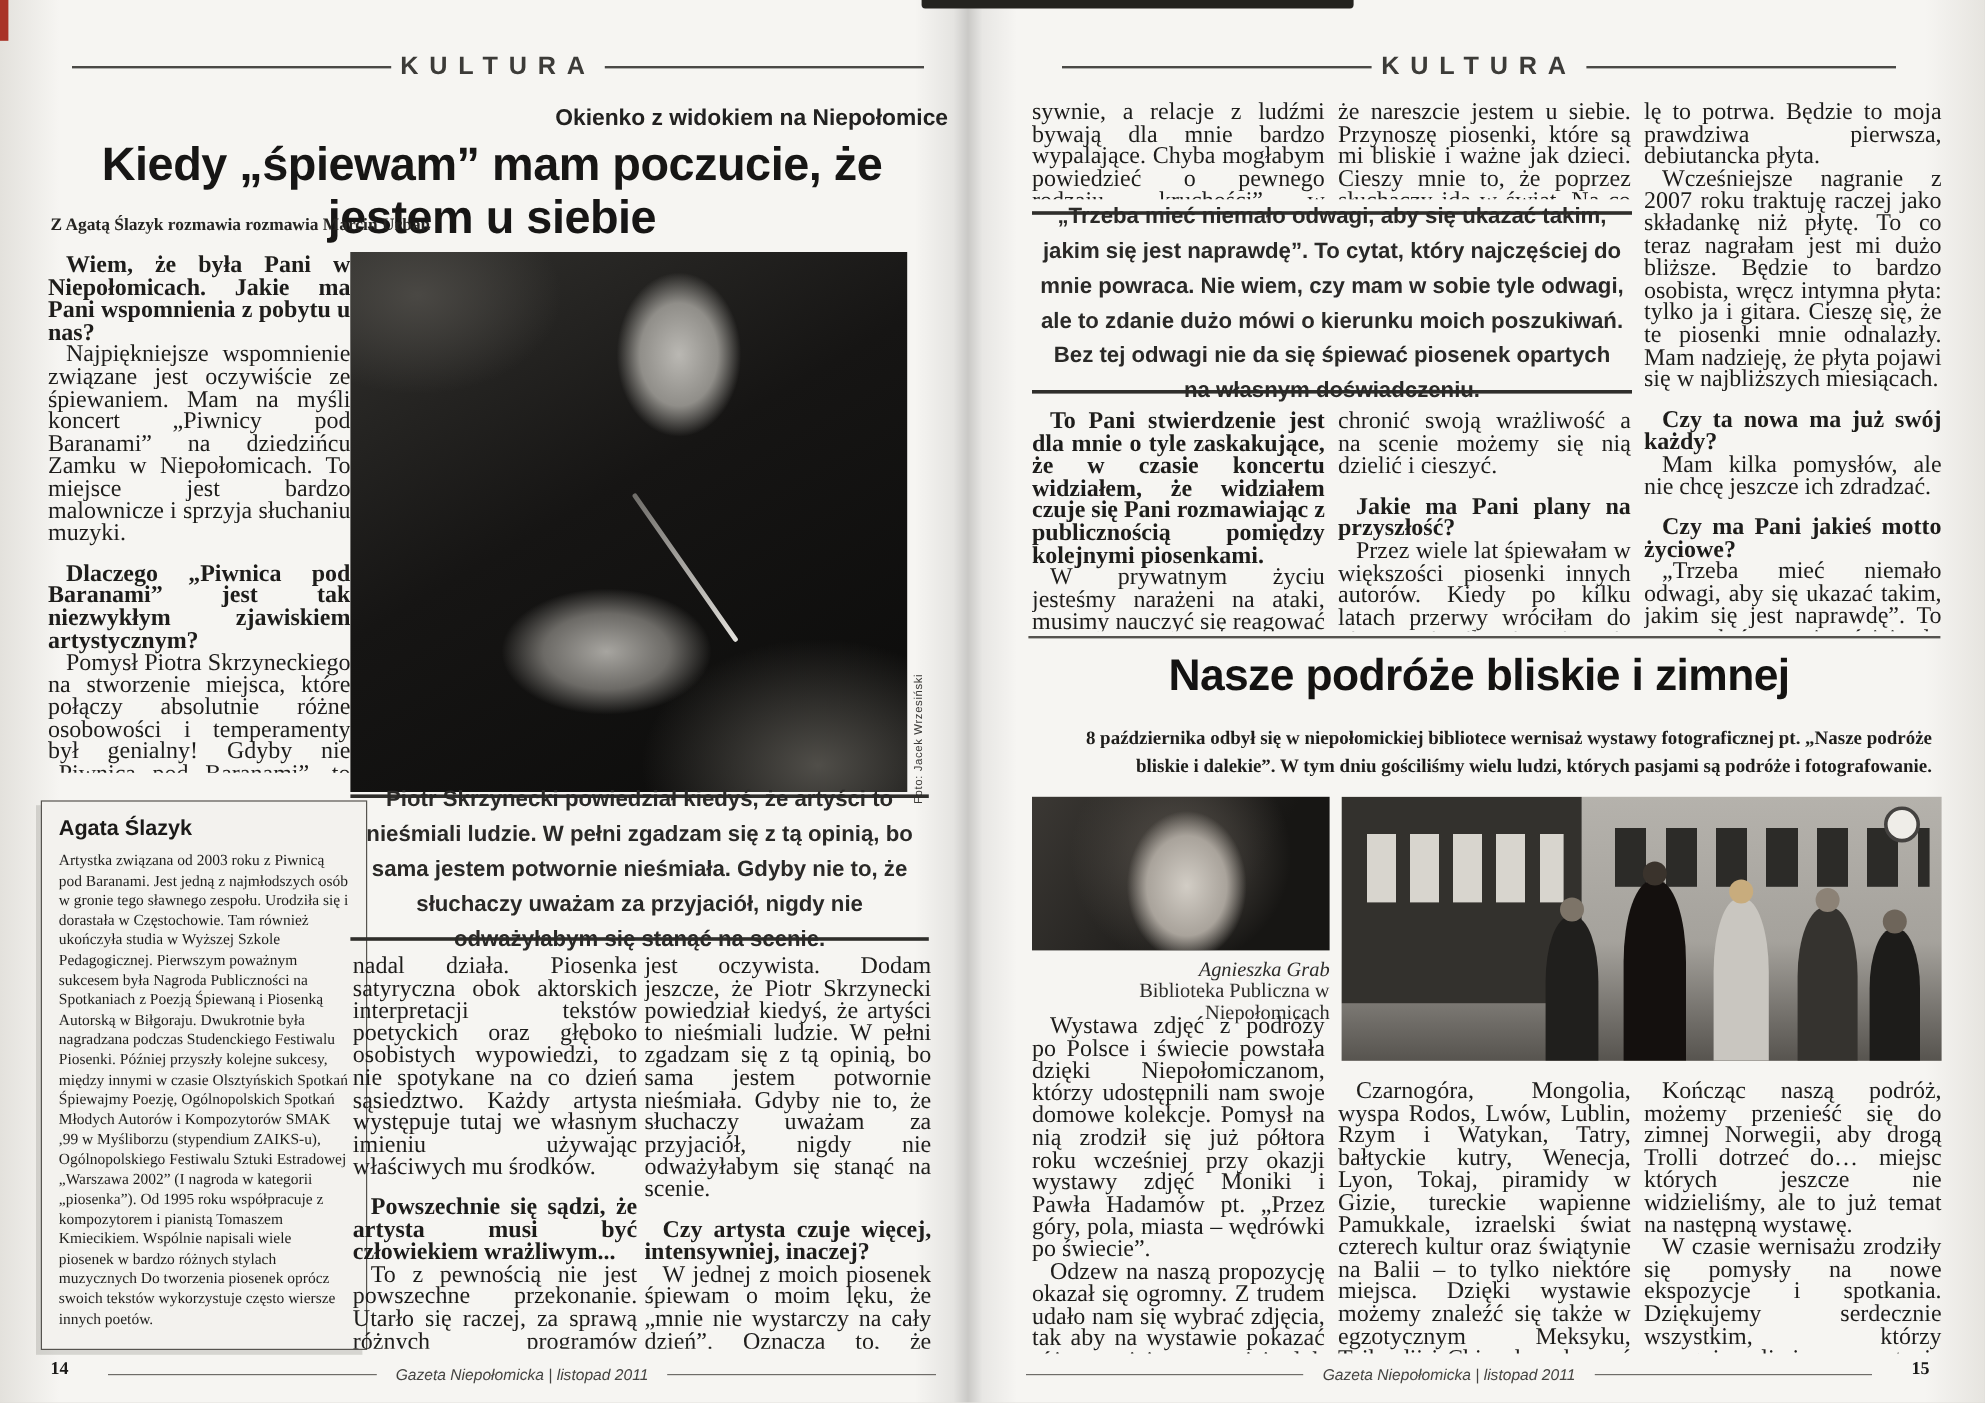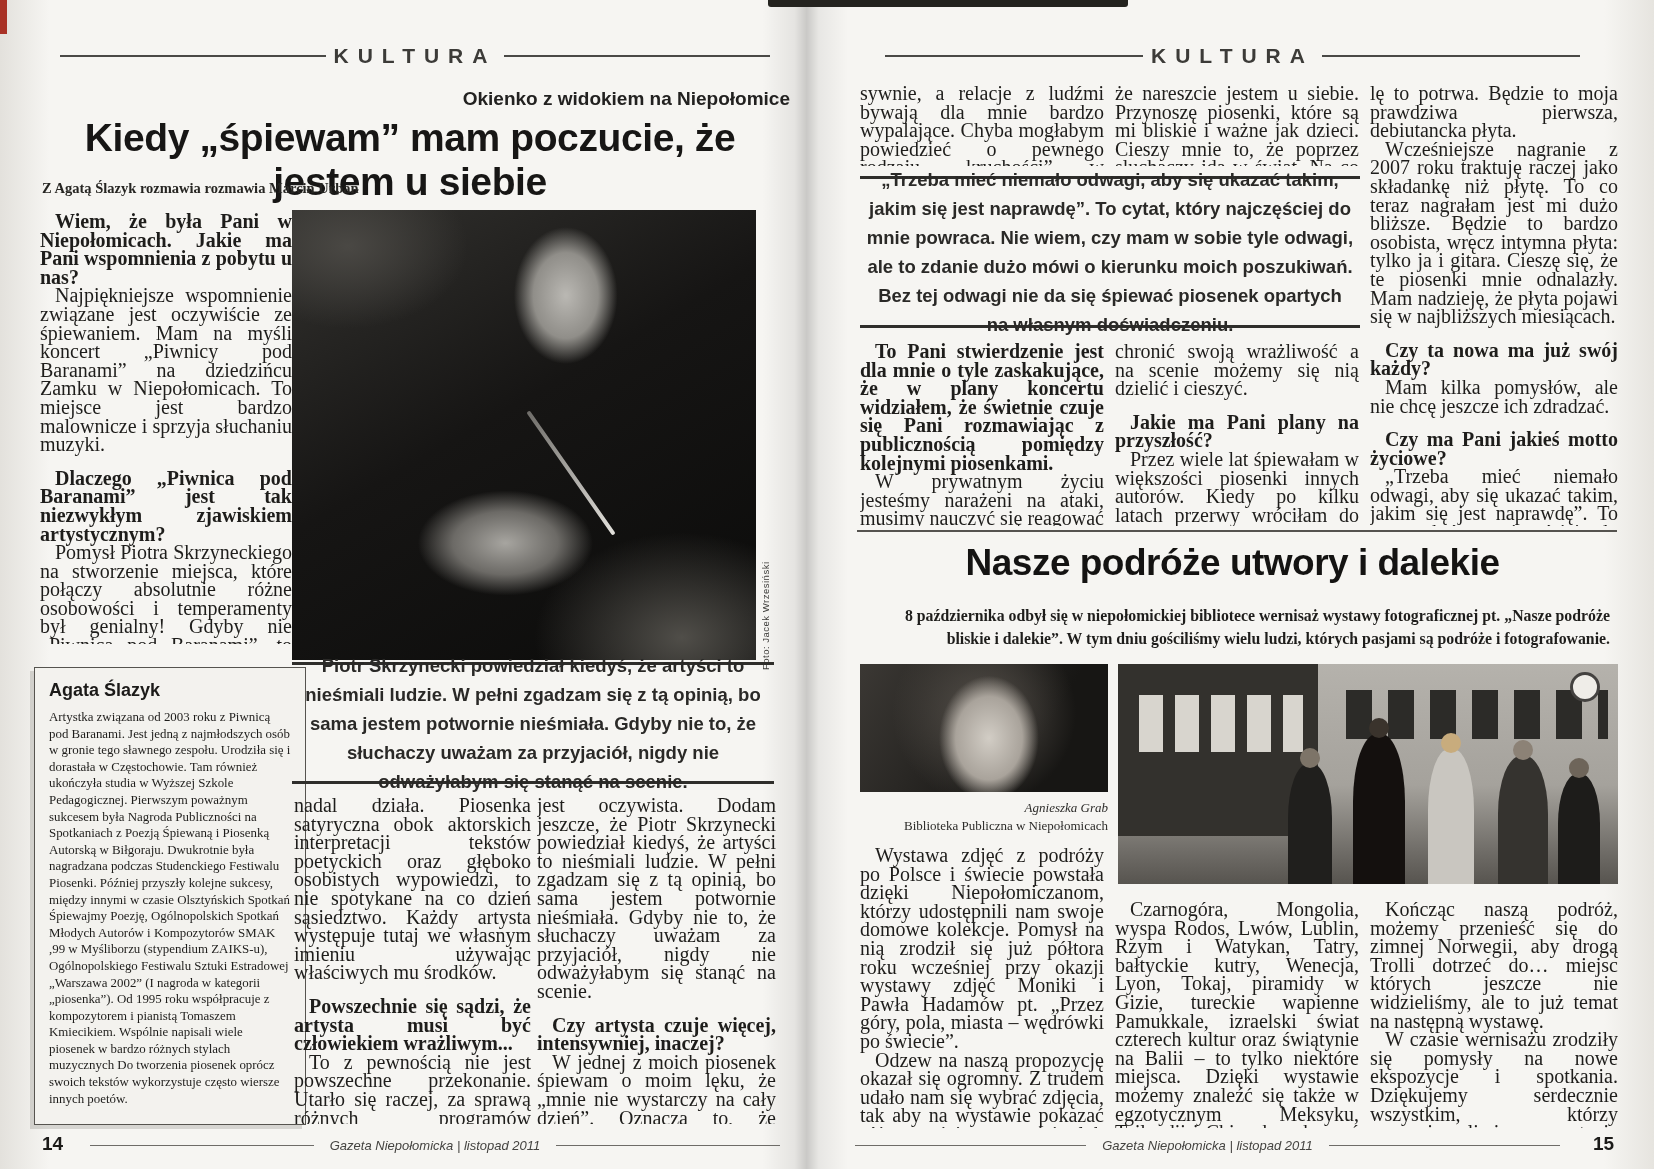--- a/index.html
+++ b/index.html
@@ -59,34 +59,34 @@
   
   .bio-box { position:absolute; border:1px solid #56544f; background:#f3f2ee;
              box-shadow:-4px 4px 0 rgba(120,118,112,0.25); padding:12px 14px 8px; overflow:hidden; }
   .bio-title { font-family:"Liberation Sans", sans-serif; font-weight:700; font-size:18px; color:#1b1a18; margin-bottom:8px; }
   .bio-text { font-size:12.9px; line-height:16.6px; text-align:left; }
 
   
   .page-footer { position:absolute; display:flex; align-items:center; gap:16px; }
   .page-footer .rule { flex:1; height:1px; background:#6e6c68; }
   .footer-text { font-family:"Liberation Sans", sans-serif; font-style:italic; font-size:13px; color:#444340; }
-  .page-number { position:absolute; font-family:Liberation Sans, sans-serif; font-weight:700; font-size:19px; color:#1b1a18; }
+  .page-number { position:absolute; font-family:Liberation Serif, serif; font-weight:700; font-size:15px; color:#1b1a18; }
 
   
   .end-rule { position:absolute; height:2px; background:#55534f; }
   .headline2 { position:absolute; width:100%; text-align:center; font-family:"Liberation Sans", sans-serif;
                font-weight:700; font-size:37px; letter-spacing:-0.5px; color:#141312; }
   .intro { position:absolute; font-weight:700; font-size:15.8px; line-height:23px; text-align:right; }
 
   .portrait-photo { position:absolute; overflow:hidden;
     background:
       radial-gradient(ellipse 64px 80px at 52% 58%, #d2cdc5 0%, #a9a39b 52%, rgba(20,19,18,0) 78%),
       radial-gradient(ellipse 115px 115px at 50% 38%, #55504a 0%, rgba(20,19,18,0) 80%),
       linear-gradient(120deg, #3b3834 0%, #171614 70%); }
-  .caption { position:absolute; text-align:right; font-size:13px; line-height:18px; color:#2c2b29; }
+  .caption { position:absolute; text-align:right; font-size:17px; line-height:18px; color:#2c2b29; }
   .caption .cap-name { font-style:italic; }
 
   .gallery-photo { position:absolute; overflow:hidden;
     background:linear-gradient(180deg, #b5b2ac 0%, #a5a29c 55%, #6e6b66 86%, #57544f 100%); }
   .g-darkwall { position:absolute; left:0; top:0; width:40%; height:78%; background:#33312d; }
   .g-bright-frames { position:absolute; left:3%; top:14%; width:34%; height:26%;
     background:repeating-linear-gradient(90deg, rgba(0,0,0,0) 0 6px, #d8d5ce 6px 30px, rgba(0,0,0,0) 30px 36px); }
   .g-dark-frames { position:absolute; left:44%; top:12%; width:54%; height:22%;
     background:repeating-linear-gradient(90deg, rgba(0,0,0,0) 0 8px, #2c2b28 8px 34px, rgba(0,0,0,0) 34px 42px); }
   .g-clock { position:absolute; right:18px; top:8px; width:30px; height:30px; border-radius:50%;
@@ -179,32 +179,32 @@
         <p class="para answer">Mam kilka pomysłów, ale nie chcę jeszcze ich zdradzać.</p>
         <p class="para question">Czy ma Pani jakieś motto życiowe?</p>
         <p class="para answer">„Trzeba mieć niemało odwagi, aby się ukazać takim, jakim się jest naprawdę”. To cytat, który najczęściej do mnie powraca. Nie wiem, czy mam w sobie tyle odwagi, ale to zdanie dużo mówi o kierunku moich poszukiwań. Bez tej odwagi nie da się śpiewać piosenek opartych na własnym doświadczeniu.</p>
       </div>
 
     <div class="pullquote" style="left:15px; top:176px; width:500px; height:152px;">
       <div class="pq-text">„Trzeba mieć niemało odwagi, aby się ukazać takim, jakim się jest naprawdę”. To cytat, który najczęściej do mnie powraca. Nie wiem, czy mam w sobie tyle odwagi, ale to zdanie dużo mówi o kierunku moich poszukiwań. Bez tej odwagi nie da się śpiewać piosenek opartych na własnym doświadczeniu.</div>
     </div>
 
     <div class="tcol" style="left:15px; top:342px; width:244px; height:184px;">
-        <p class="para question">To Pani stwierdzenie jest dla mnie o tyle zaskakujące, że w plany koncertu widziałem, że świetnie czuje się Pani rozmawiając z publicznością pomiędzy kolejnymi piosenkami.</p>
+        <p class="para question">To Pani stwierdzenie jest dla mnie o tyle zaskakujące, że w czasie koncertu widziałem, że widziałem czuje się Pani rozmawiając z publicznością pomiędzy kolejnymi piosenkami.</p>
         <p class="para answer">W prywatnym życiu jesteśmy narażeni na ataki, musimy nauczyć się reagować w zaskakujących sytuacjach, nie zawsze dla nas przyjaznych. Przez to, czasami czujemy się wyobcowani i nie na miejscu. Kiedy „śpiewam” mam poczucie,</p>
       </div>
     <div class="tcol" style="left:270px; top:342px; width:244px; height:184px;">
         <p class="para cont">chronić swoją wrażliwość a na scenie możemy się nią dzielić i cieszyć.</p>
         <p class="para question">Jakie ma Pani plany na przyszłość?</p>
         <p class="para answer">Przez wiele lat śpiewałam w większości piosenki innych autorów. Kiedy po kilku latach przerwy wróciłam do gitary pojawiły się też moje własne utwory. Obecnie staram się je wydać w formie płyty. Zajmuję się tym sama, a nie jestem utalentowanym organizatorem, więc pewnie jeszcze chwi-</p>
       </div>
 
     <div class="end-rule" style="left:12px; top:530px; width:760px;"></div>
 
-    <h2 class="headline2" style="top:542px;">Nasze podróże utwory i dalekie</h2>
+    <h2 class="headline2" style="top:542px;">Nasze podróże bliskie i zimnej</h2>
     <div class="intro" style="left:15px; top:604px; width:750px;">8 października odbył się w niepołomickiej bibliotece wernisaż wystawy fotograficznej pt. „Nasze podróże bliskie i dalekie”. W tym dniu gościliśmy wielu ludzi, których pasjami są podróże i fotografowanie.</div>
 
     <figure class="portrait-photo" style="left:15px; top:664px; width:248px; height:128px;"></figure>
     <div class="caption" style="left:15px; top:799px; width:248px;">
       <div class="cap-name">Agnieszka Grab</div>
       <div class="cap-org">Biblioteka Publiczna w Niepołomicach</div>
     </div>
 
     <figure class="gallery-photo" style="left:273px; top:664px; width:500px; height:220px;">
       <div class="g-darkwall"></div>

